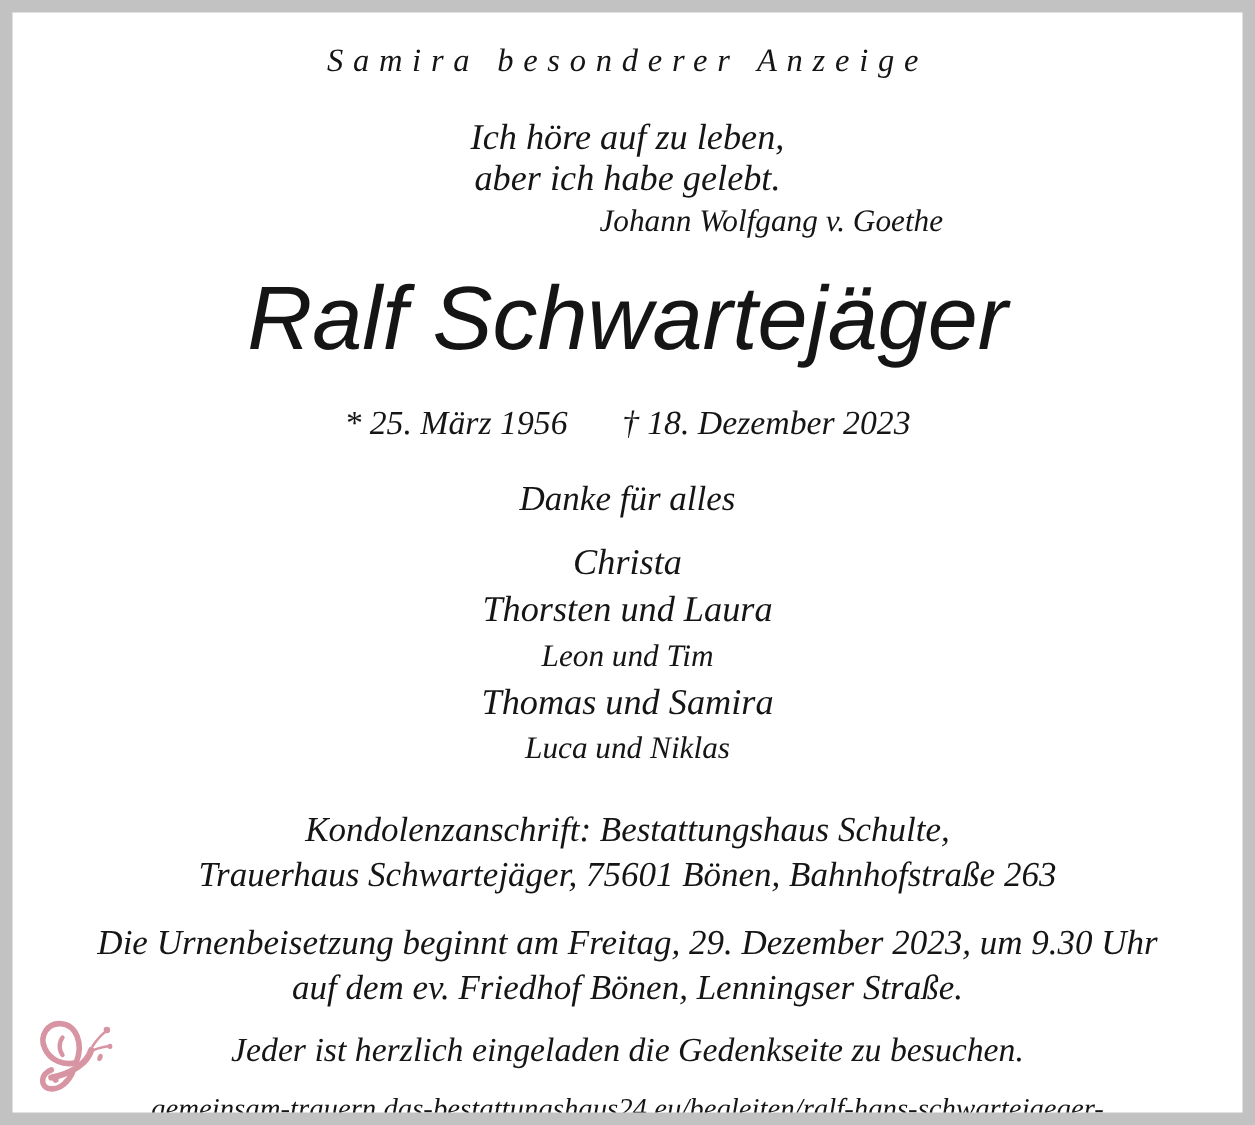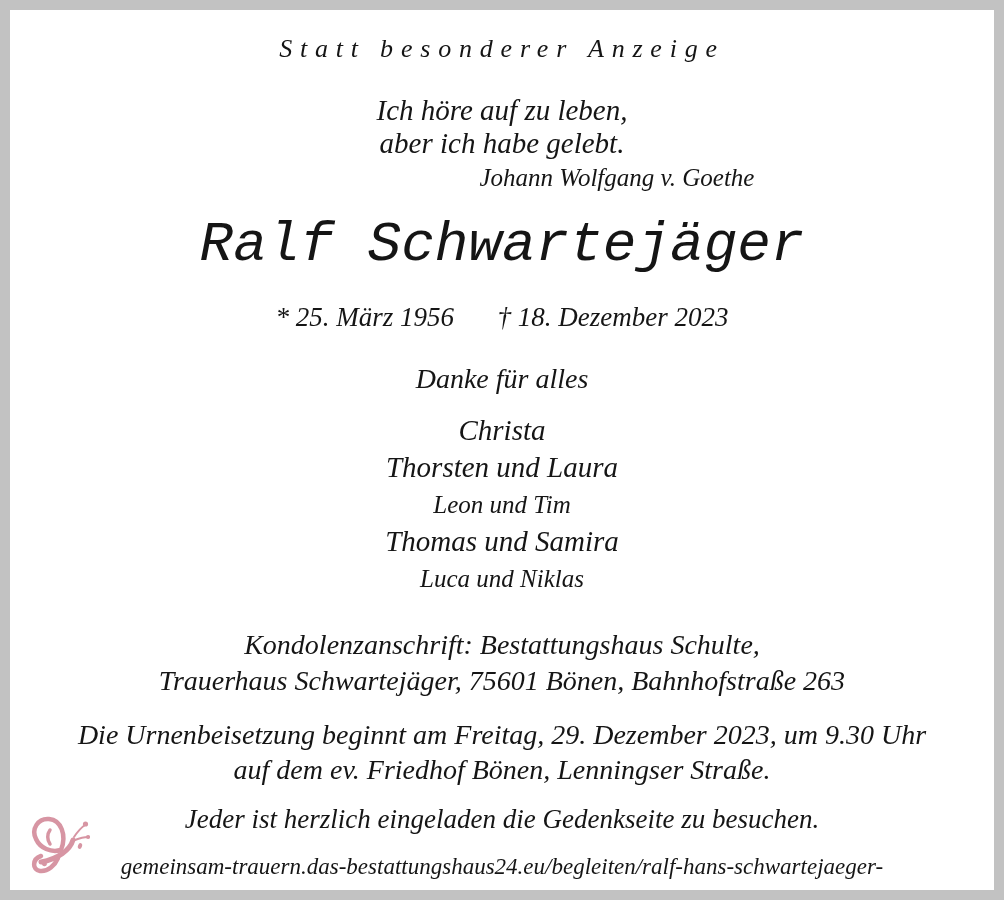--- a/index.html
+++ b/index.html
@@ -37,23 +37,23 @@
   }
   .quote-first { margin-top: 28px; }
   .attribution {
     margin-top: 4px;
     font-size: 25px;
     line-height: 1.15;
     transform: translateX(115px);
   }
   .deceased-name {
     margin-top: 16px;
-    font-size: 56px;
+    font-size: 72px;
     line-height: 1.3;
-    font-family: Liberation Mono, monospace;
+    font-family: Liberation Sans, sans-serif;
   }
   .dates {
     margin-top: 18px;
     font-size: 27px;
     line-height: 1.3;
   }
   .dates .date-part { display: inline-block; }
   .dates .date-gap { display: inline-block; width: 30px; }
   .thanks {
     margin-top: 26px;
@@ -98,21 +98,21 @@
     width: 62px;
     height: 70px;
   }
 </style>
 </head>
 <body>
 
 <div class="frame">
   <div class="content">
 
-    <div class="line header-line">Statt besonderer Anzeige</div>
+    <div class="line header-line">Samira besonderer Anzeige</div>
 
     <div class="line quote-line quote-first">Ich höre auf zu leben,</div>
     <div class="line quote-line">aber ich habe gelebt.</div>
     <div class="line attribution">Johann Wolfgang v. Goethe</div>
 
     <div class="line deceased-name">Ralf Schwartejäger</div>
 
     <div class="line dates">
       <span class="date-part">* 25. März 1956</span>
       <span class="date-gap"></span>

